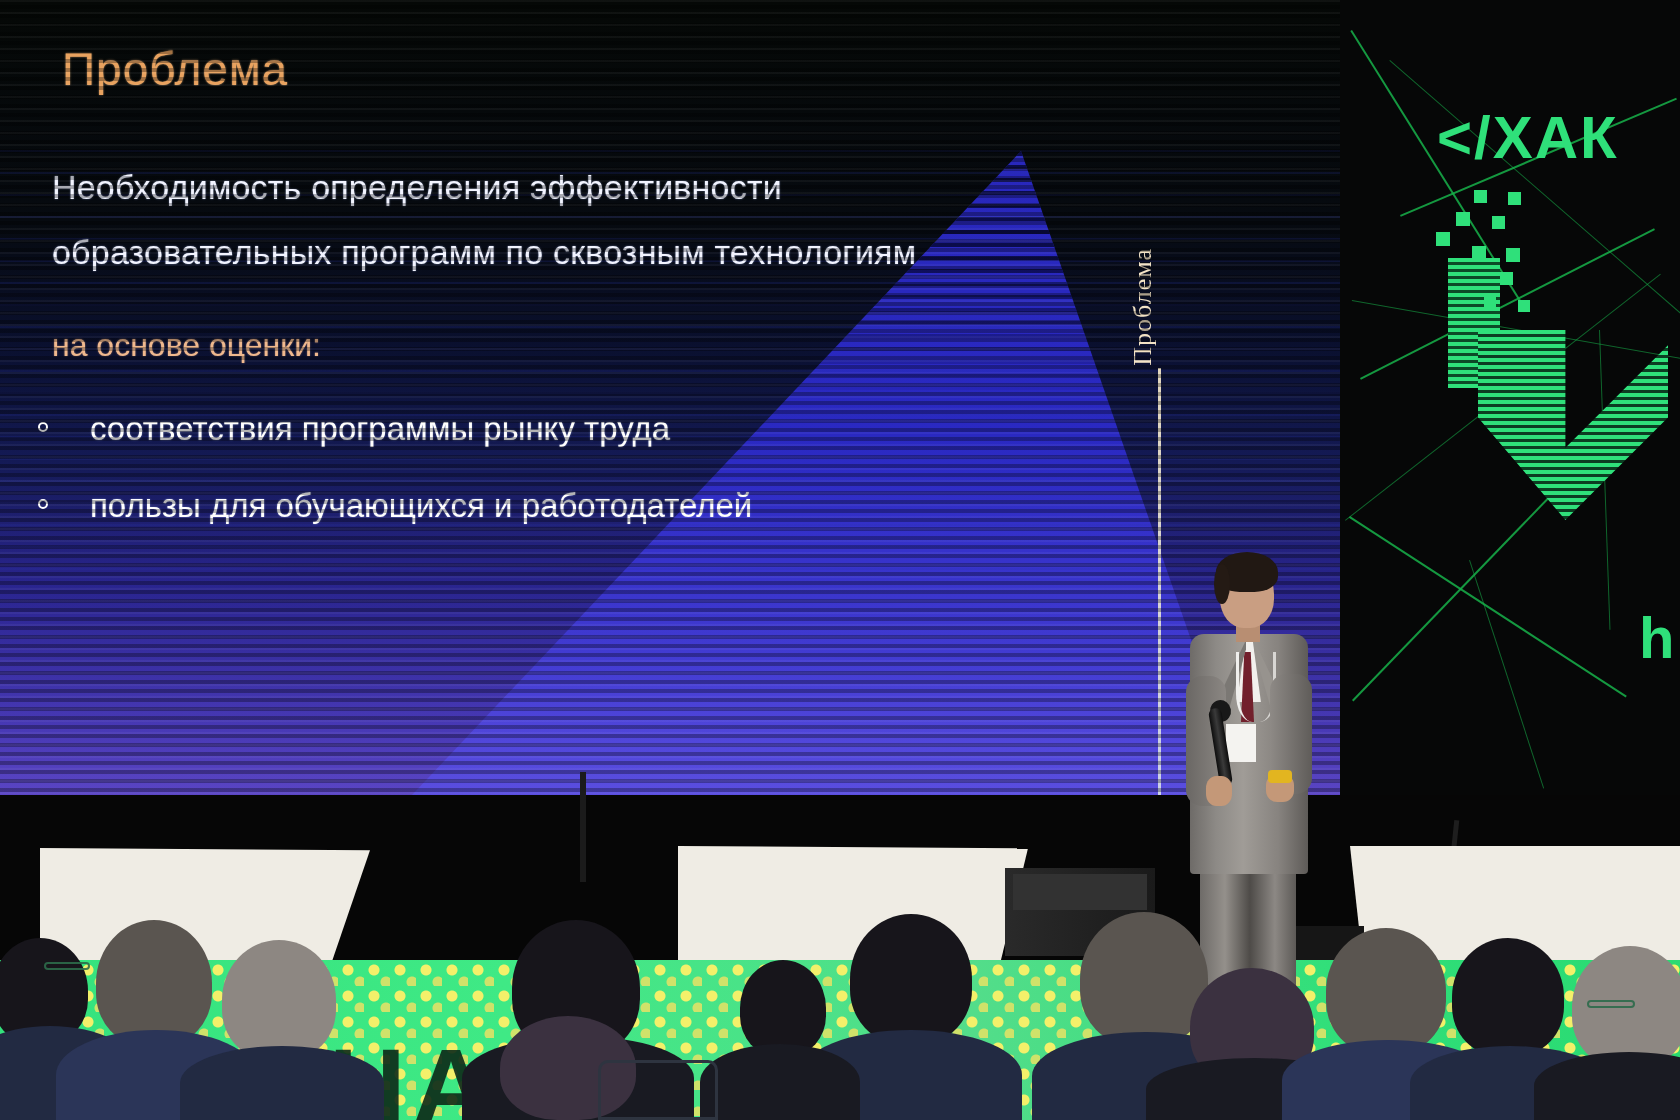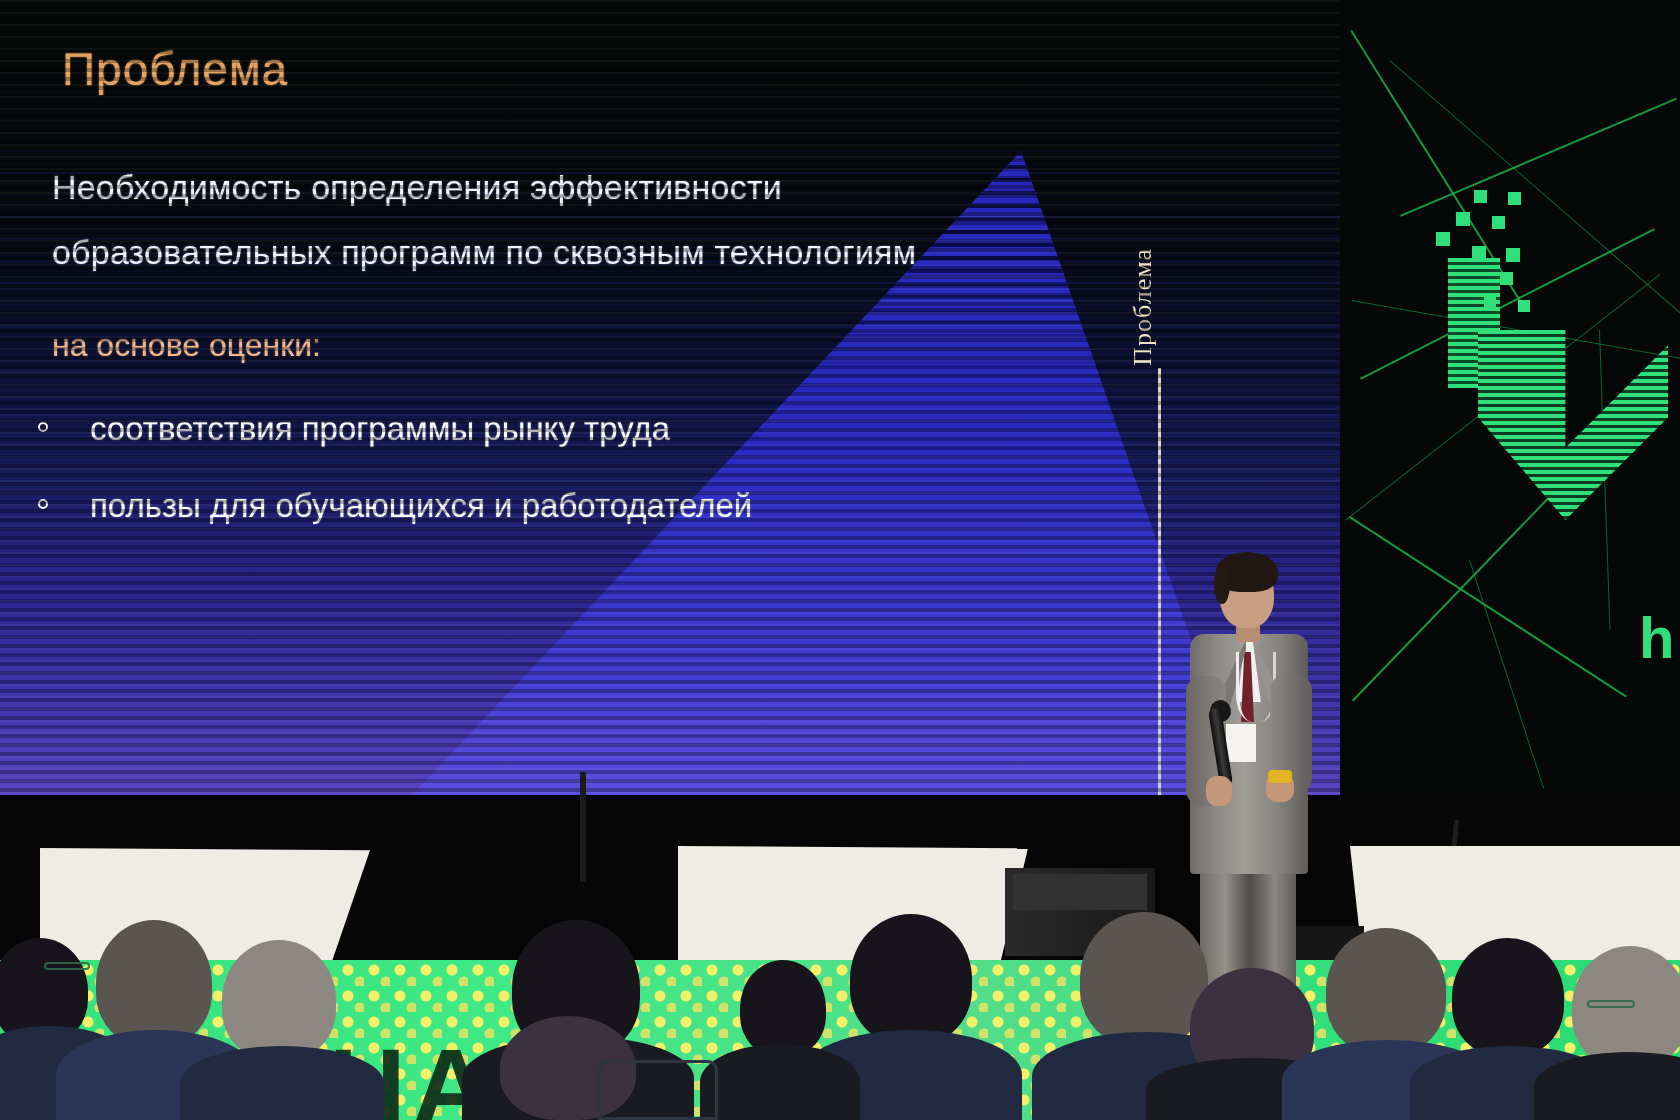--- a/index.html
+++ b/index.html
@@ -286,20 +286,21 @@
     <div class="pixblock" style="left:1456px;top:212px;width:14px;height:14px;"></div>
     <div class="pixblock" style="left:1474px;top:190px;width:13px;height:13px;"></div>
     <div class="pixblock" style="left:1492px;top:216px;width:13px;height:13px;"></div>
     <div class="pixblock" style="left:1508px;top:192px;width:13px;height:13px;"></div>
     <div class="pixblock" style="left:1472px;top:246px;width:14px;height:14px;"></div>
     <div class="pixblock" style="left:1506px;top:248px;width:14px;height:14px;"></div>
     <div class="pixblock" style="left:1500px;top:272px;width:13px;height:13px;"></div>
     <div class="pixblock" style="left:1484px;top:296px;width:12px;height:12px;"></div>
     <div class="pixblock" style="left:1518px;top:300px;width:12px;height:12px;"></div>
 
+    <div id="hackword">&lt;/ХАК</div>
     <div id="hackletter">h</div>
   </div>
 
   <div id="screen">
 
     <div id="pyramid"></div>
     <div id="pyramidsteps"></div>
     <div id="bandsdark"></div>
 
     <div id="slide-title">Проблема</div>

